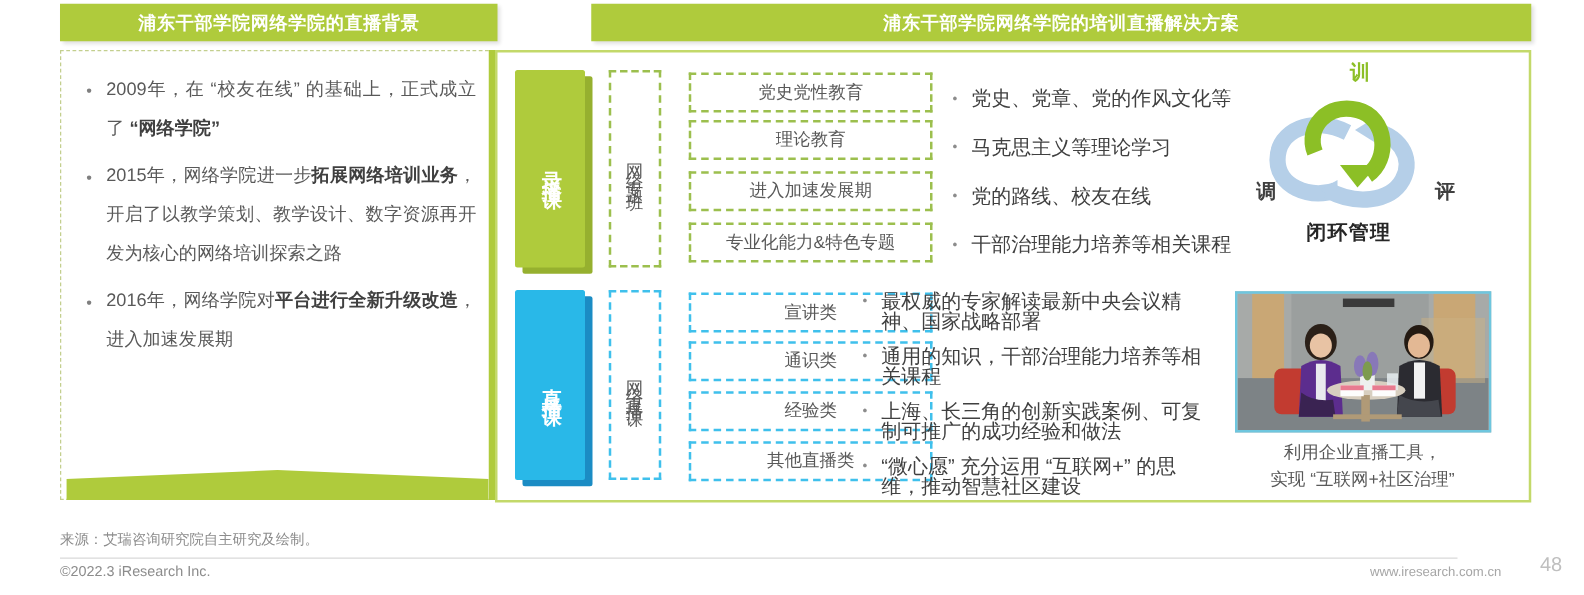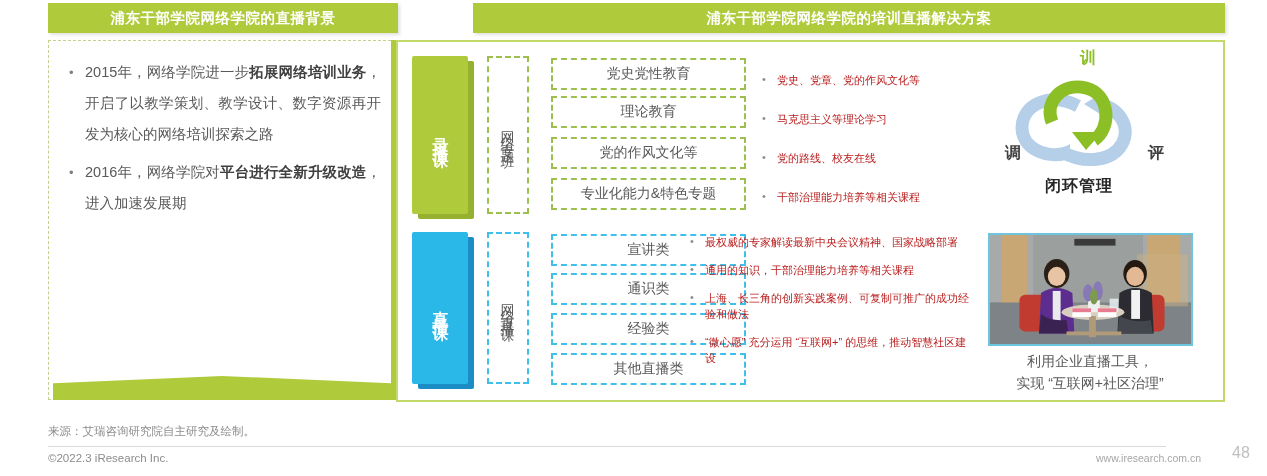--- a/index.html
+++ b/index.html
@@ -97,21 +97,21 @@
     display:flex;align-items:center;justify-content:center;
     font-size:14px;color:#595959;box-sizing:border-box;background:#fff;
   }
   .ibox.green{border:2px dashed #9cbf4e;}
   .ibox.blue{border:2px dashed #3fc0ec;}
 
   
   .rlist{position:absolute;list-style:none;margin:0;padding:0;}
   .rlist li{
     position:relative;padding-left:15px;
-    font-size:11px;color:#b91c1c;line-height:16px;
+    font-size:16px;color:#404040;line-height:16px;
   }
   .rlist li:before{
     content:"\2022";position:absolute;left:0;top:-1px;font-size:11px;color:#8c8c8c;
   }
   #rlist-luboke{left:762px;top:60px;width:230px;}
   #rlist-luboke li{height:39px;display:flex;align-items:center;padding-top:0;}
   #rlist-luboke li:before{top:11px;}
   #rlist-zhiboke{left:690px;top:234px;width:280px;}
   #rlist-zhiboke li{margin-bottom:12px;}
 
@@ -140,36 +140,37 @@
 </head>
 <body>
 
 <div class="page">
 
   <div class="hdr" id="hdr-left">浦东干部学院网络学院的直播背景</div>
   <div class="hdr" id="hdr-right">浦东干部学院网络学院的培训直播解决方案</div>
 
   <div id="left-panel">
     <ul id="left-list">
+        <li><span>2009年，在 “校友在线” 的基础上，正式成立了 </span><b>“网络学院”</b></li>
         <li><span>2015年，网络学院进一步</span><b>拓展网络培训业务</b><span>，开启了以教学策划、教学设计、数字资源再开发为核心的网络培训探索之路</span></li>
         <li><span>2016年，网络学院对</span><b>平台进行全新升级改造</b><span>，进入加速发展期</span></li>
       </ul>
   </div>
   <div id="left-panel-edge"></div>
   <div id="left-chevron"></div>
 
   <div id="right-panel"></div>
 
   <div class="sect-tab-shadow" id="tab-luboke-sh"></div>
   <div class="sect-tab" id="tab-luboke">录播课</div>
   <div class="vlabel" id="vl-luboke">网络专题班</div>
 
   <div class="ibox green" style="top:58px;height:32px;">党史党性教育</div>
   <div class="ibox green" style="top:96px;height:32px;">理论教育</div>
-  <div class="ibox green" style="top:137px;height:32px;">党的作风文化等</div>
+  <div class="ibox green" style="top:137px;height:32px;">进入加速发展期</div>
   <div class="ibox green" style="top:178px;height:32px;">专业化能力&amp;特色专题</div>
 
   <ul class="rlist" id="rlist-luboke">
       <li>党史、党章、党的作风文化等</li>
       <li>马克思主义等理论学习</li>
       <li>党的路线、校友在线</li>
       <li>干部治理能力培养等相关课程</li>
     </ul>
 
   <div id="cycle">

